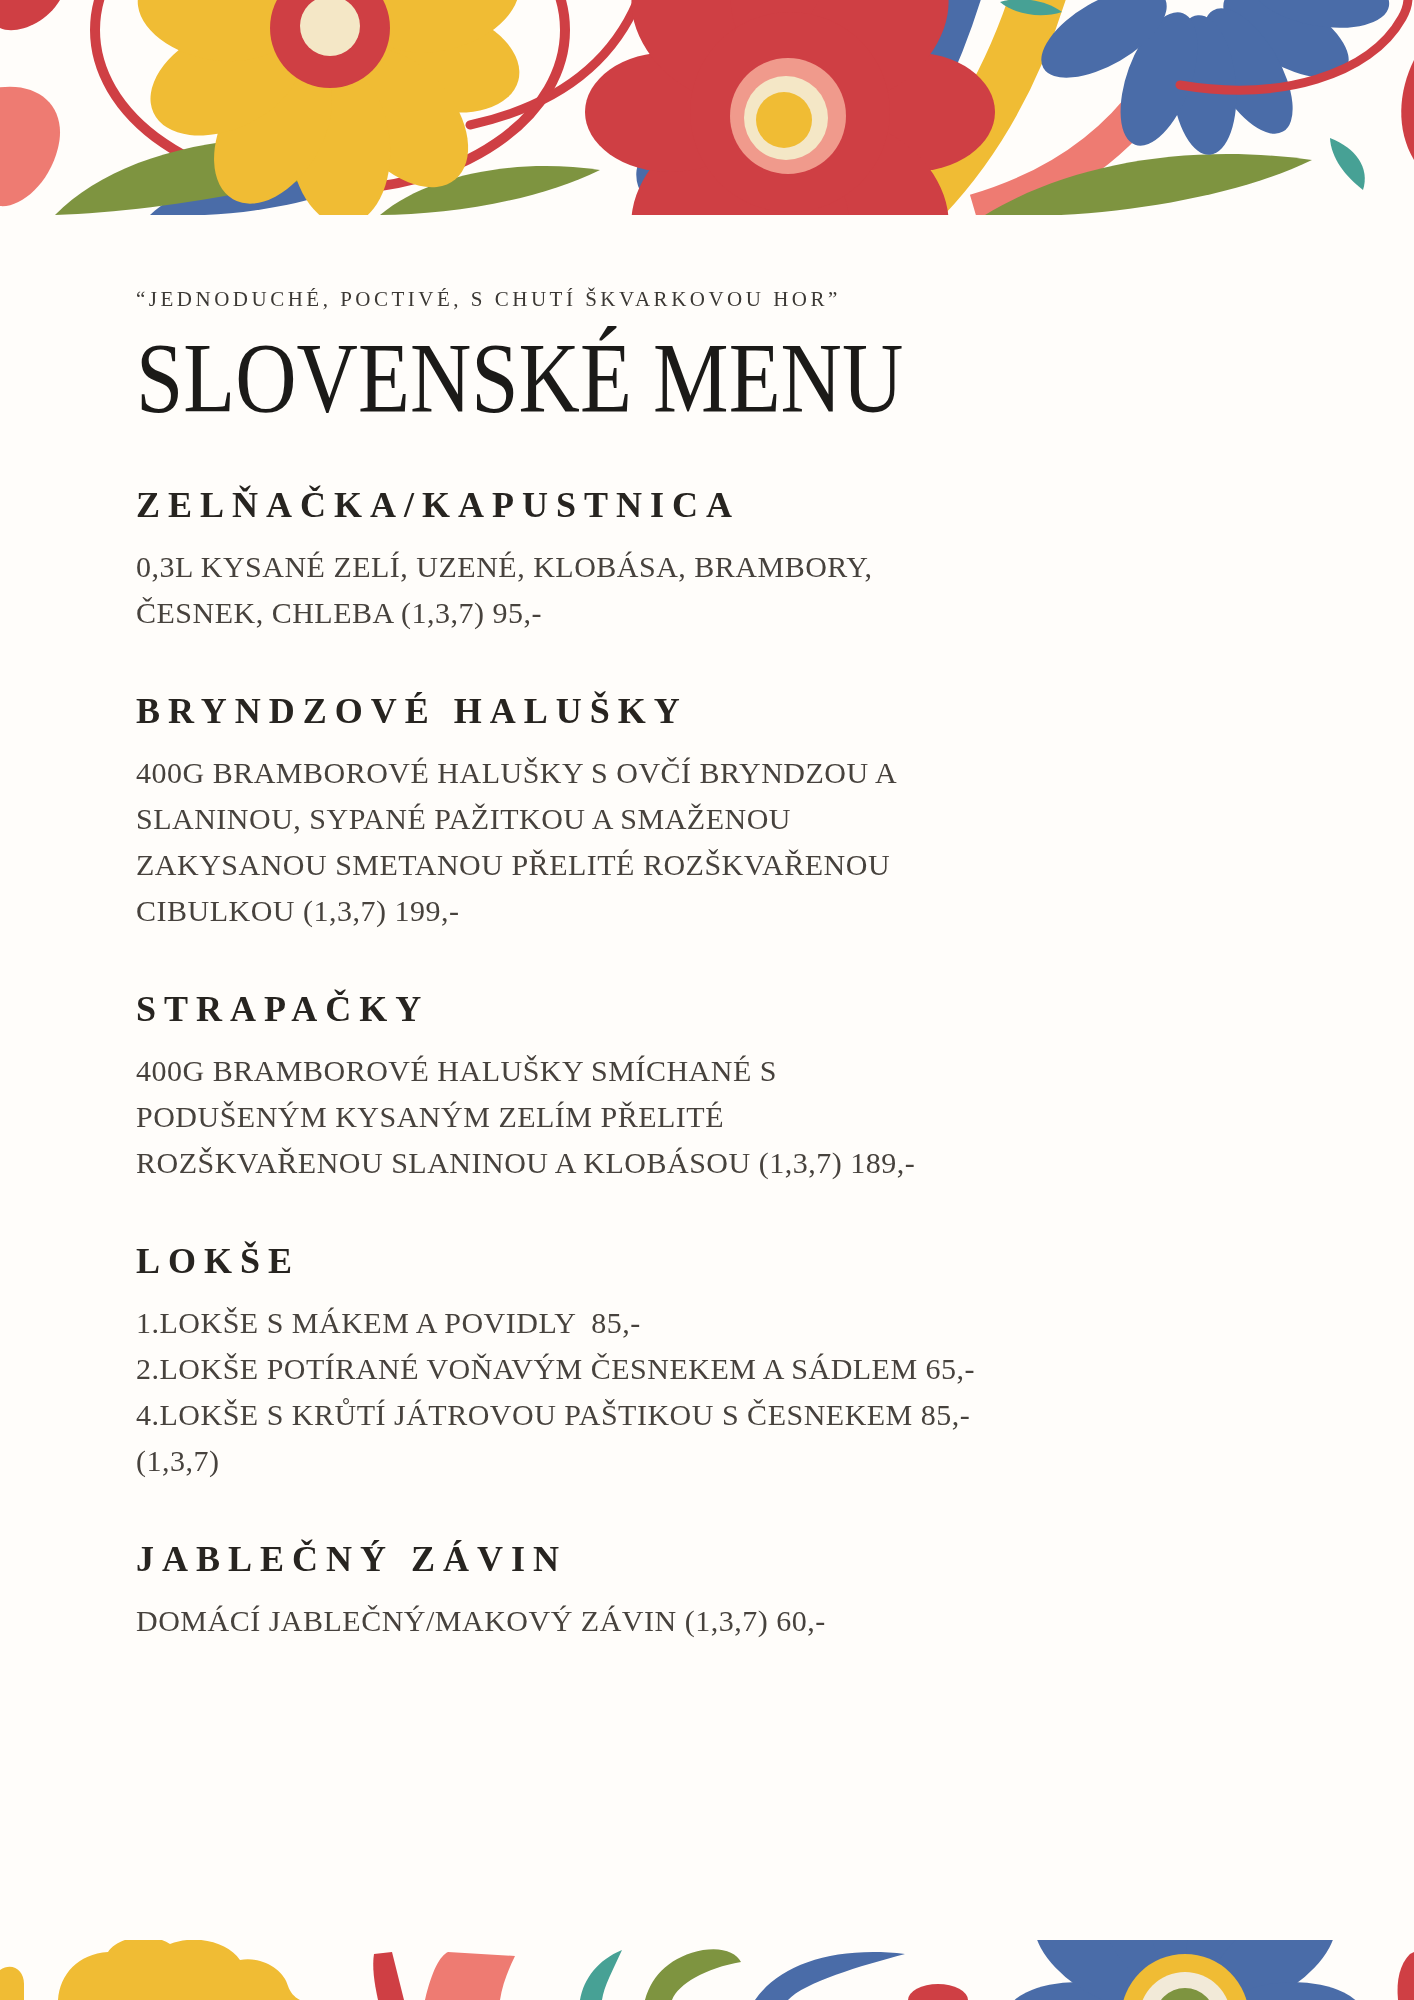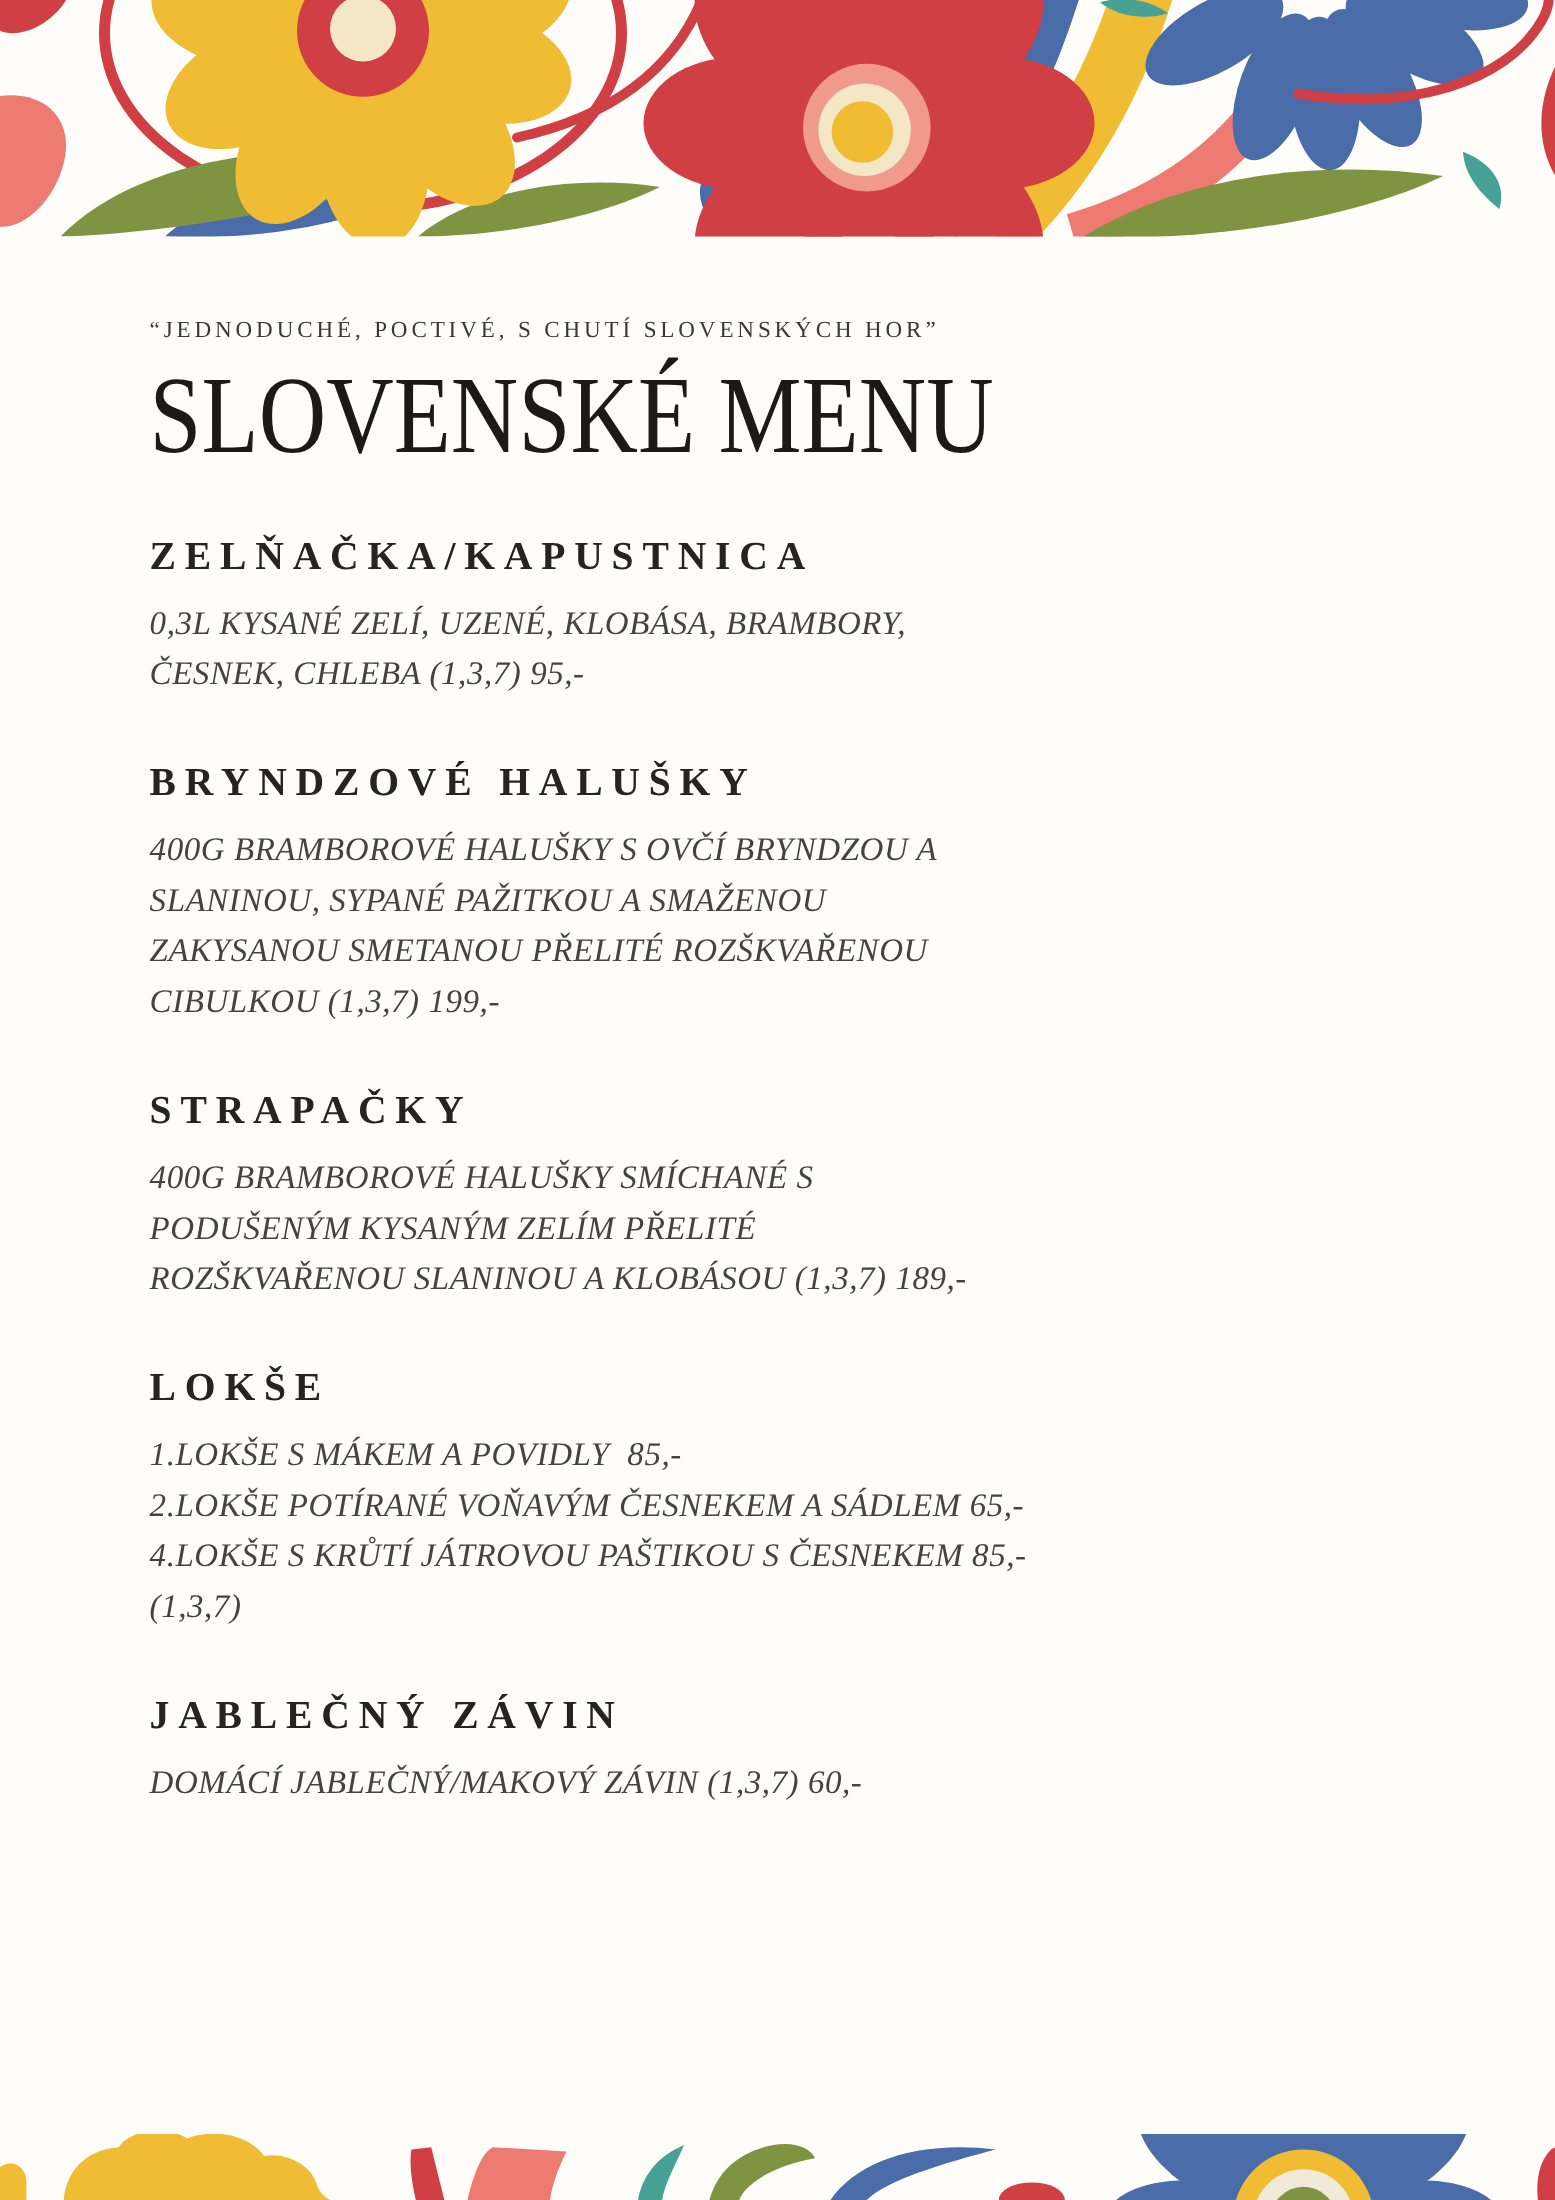--- a/index.html
+++ b/index.html
@@ -53,21 +53,20 @@
     margin-bottom: 18px;
     white-space: nowrap;
   }
 
   .dish-body .line {
     font-size: 30px;
     line-height: 46px;
     letter-spacing: 0.5px;
     color: #47423d;
     white-space: pre-wrap;
-    font-style: italic;
   }
 </style>
 </head>
 <body>
 
 <div class="page">
 
   <svg class="border-art top" width="1414" height="215" viewBox="0 0 1414 215" preserveAspectRatio="none">
 
     <path d="M0,0 L60,0 C45,25 15,35 0,28 Z" fill="#cf3f44"></path>
@@ -141,21 +140,21 @@
       <path d="M1000,2 C1020,-4 1046,0 1062,12 C1040,19 1014,14 1000,2 Z"></path>
       <path d="M1330,138 C1356,148 1370,168 1363,190 C1345,176 1331,158 1330,138 Z"></path>
     </g>
 
     <path d="M1180,85 C1280,102 1370,75 1402,18 C1406,11 1408,5 1408,-2" fill="none" stroke="#cf3f44" stroke-width="9" stroke-linecap="round"></path>
     <path d="M1414,60 C1398,92 1396,130 1414,160 Z" fill="#cf3f44"></path>
   </svg>
 
   <main class="content">
 
-    <p class="tagline">“JEDNODUCHÉ, POCTIVÉ, S CHUTÍ SLOVENSKÝCH HOR”</p>
+    <p class="tagline">“JEDNODUCHÉ, POCTIVÉ, S CHUTÍ ŠKVARKOVOU HOR”</p>
     <h1 class="title">SLOVENSKÉ MENU</h1>
 
     <section class="menu-section">
       <h2 class="dish-heading">ZELŇAČKA/KAPUSTNICA</h2>
       <div class="dish-body">
         <div class="line">0,3L KYSANÉ ZELÍ, UZENÉ, KLOBÁSA, BRAMBORY,</div>
         <div class="line">ČESNEK, CHLEBA (1,3,7) 95,-</div>
       </div>
     </section>
 

